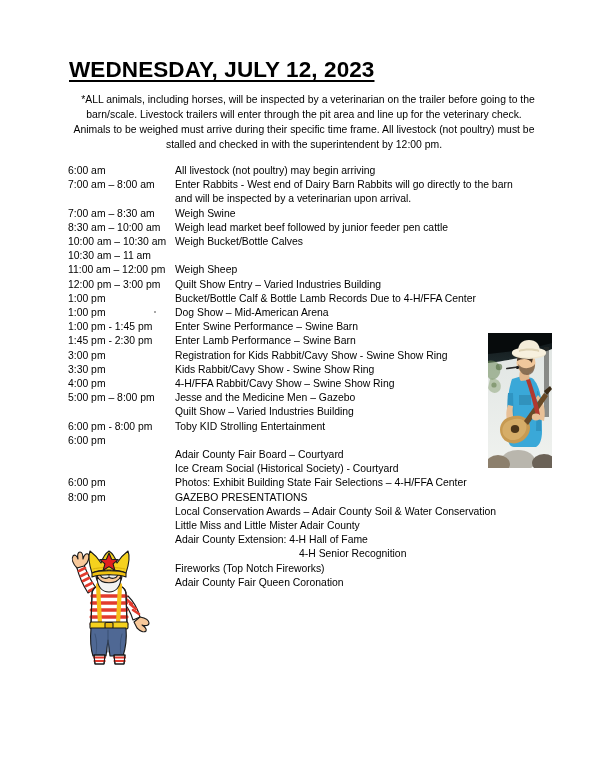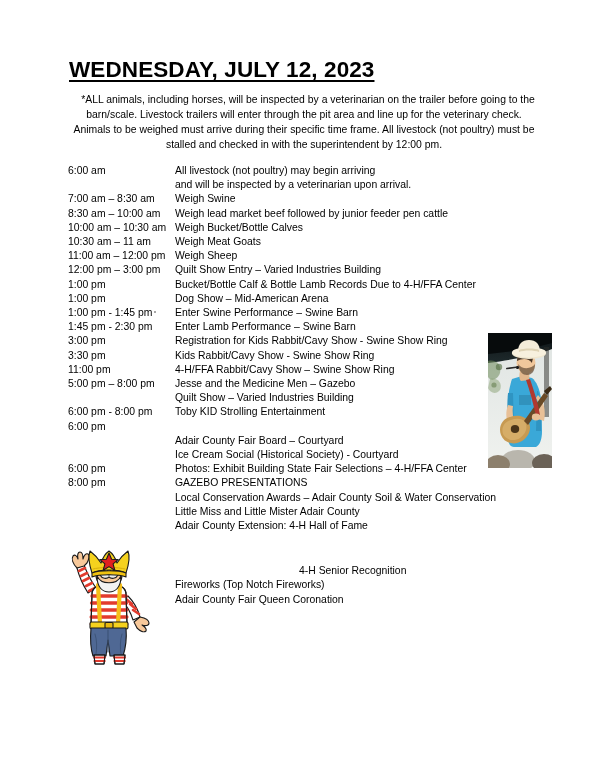--- a/index.html
+++ b/index.html
@@ -71,21 +71,20 @@
     white-space: nowrap;
   }
   .desc {
     flex: 1 1 auto;
     font-size: 10.4px;
     line-height: 14.2px;
     white-space: pre;
   }
   .desc.indent-deep {
     padding-left: 124px;
-    margin-top: 31px;
   }
 
   
   .speck {
     position: absolute;
     left: 154px;
     top: 311px;
     width: 2px;
     height: 2px;
     background: #8a8a8a;
@@ -121,38 +120,41 @@
   <div class="doc-title">WEDNESDAY, JULY 12, 2023</div>
 
   <div class="intro">*ALL animals, including horses, will be inspected by a veterinarian on the trailer before going to the barn/scale. Livestock trailers will enter through the pit area and line up for the veterinary check. Animals to be weighed must arrive during their specific time frame. All livestock (not poultry) must be stalled and checked in with the superintendent by 12:00 pm.</div>
 
   <div class="schedule">
       <div class="row">
         <div class="time">6:00 am</div>
         <div class="desc">All livestock (not poultry) may begin arriving</div>
       </div>
       <div class="row">
+        <div class="time">7:00 am – 8:00 am</div>
+        <div class="desc">Enter Rabbits - West end of Dairy Barn Rabbits will go directly to the barn</div>
+      </div>
+      <div class="row">
         <div class="time"></div>
         <div class="desc">and will be inspected by a veterinarian upon arrival.</div>
       </div>
       <div class="row">
         <div class="time">7:00 am – 8:30 am</div>
         <div class="desc">Weigh Swine</div>
       </div>
       <div class="row">
         <div class="time">8:30 am – 10:00 am</div>
         <div class="desc">Weigh lead market beef followed by junior feeder pen cattle</div>
       </div>
       <div class="row">
         <div class="time">10:00 am – 10:30 am</div>
         <div class="desc">Weigh Bucket/Bottle Calves</div>
       </div>
       <div class="row">
         <div class="time">10:30 am – 11 am</div>
-        <div class="desc">Weigh Meat Goats</div>
       </div>
       <div class="row">
         <div class="time">11:00 am – 12:00 pm</div>
         <div class="desc">Weigh Sheep</div>
       </div>
       <div class="row">
         <div class="time">12:00 pm – 3:00 pm</div>
         <div class="desc">Quilt Show Entry – Varied Industries Building</div>
       </div>
       <div class="row">
@@ -173,21 +175,21 @@
       </div>
       <div class="row">
         <div class="time">3:00 pm</div>
         <div class="desc">Registration for Kids Rabbit/Cavy Show - Swine Show Ring</div>
       </div>
       <div class="row">
         <div class="time">3:30 pm</div>
         <div class="desc">Kids Rabbit/Cavy Show - Swine Show Ring</div>
       </div>
       <div class="row">
-        <div class="time">11:00 pm</div>
+        <div class="time">4:00 pm</div>
         <div class="desc">4-H/FFA Rabbit/Cavy Show – Swine Show Ring</div>
       </div>
       <div class="row">
         <div class="time">5:00 pm – 8:00 pm</div>
         <div class="desc">Jesse and the Medicine Men – Gazebo</div>
       </div>
       <div class="row">
         <div class="time"></div>
         <div class="desc">Quilt Show – Varied Industries Building</div>
       </div>

